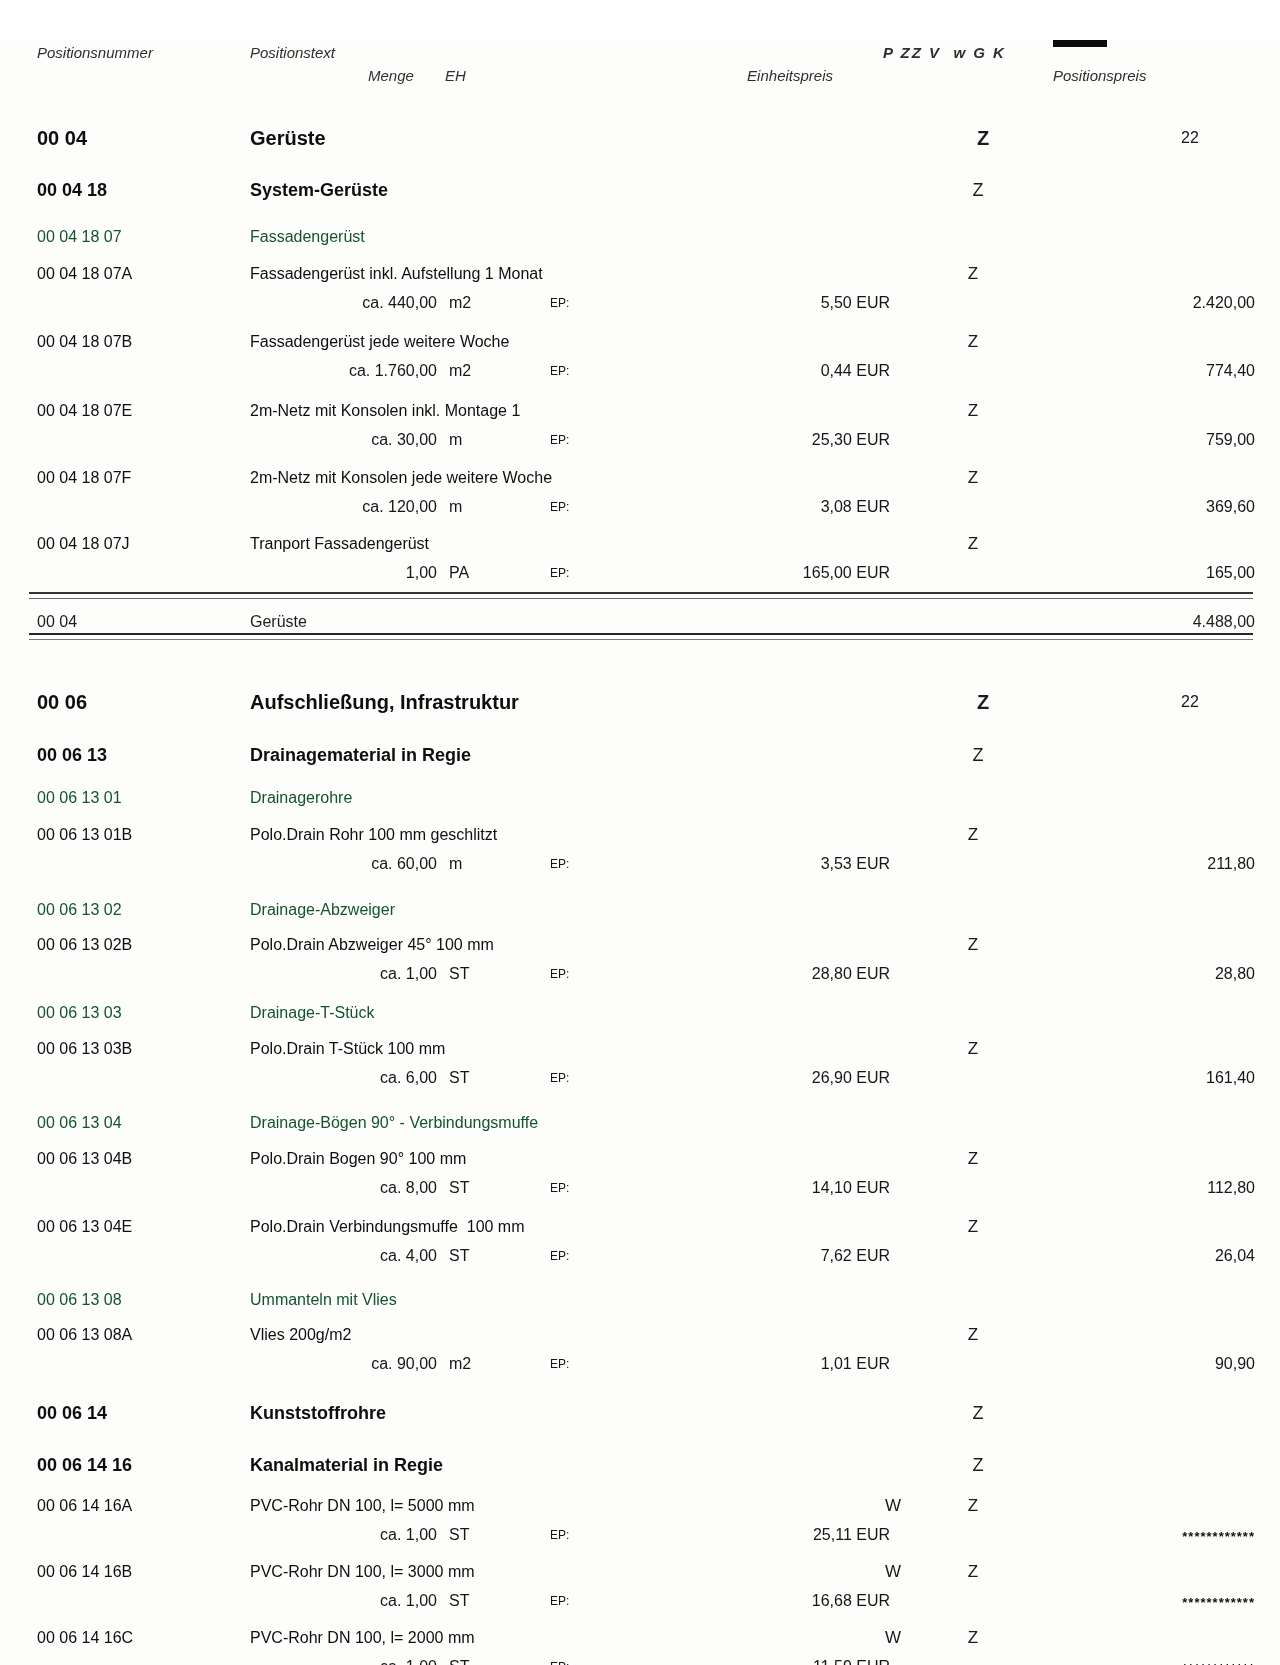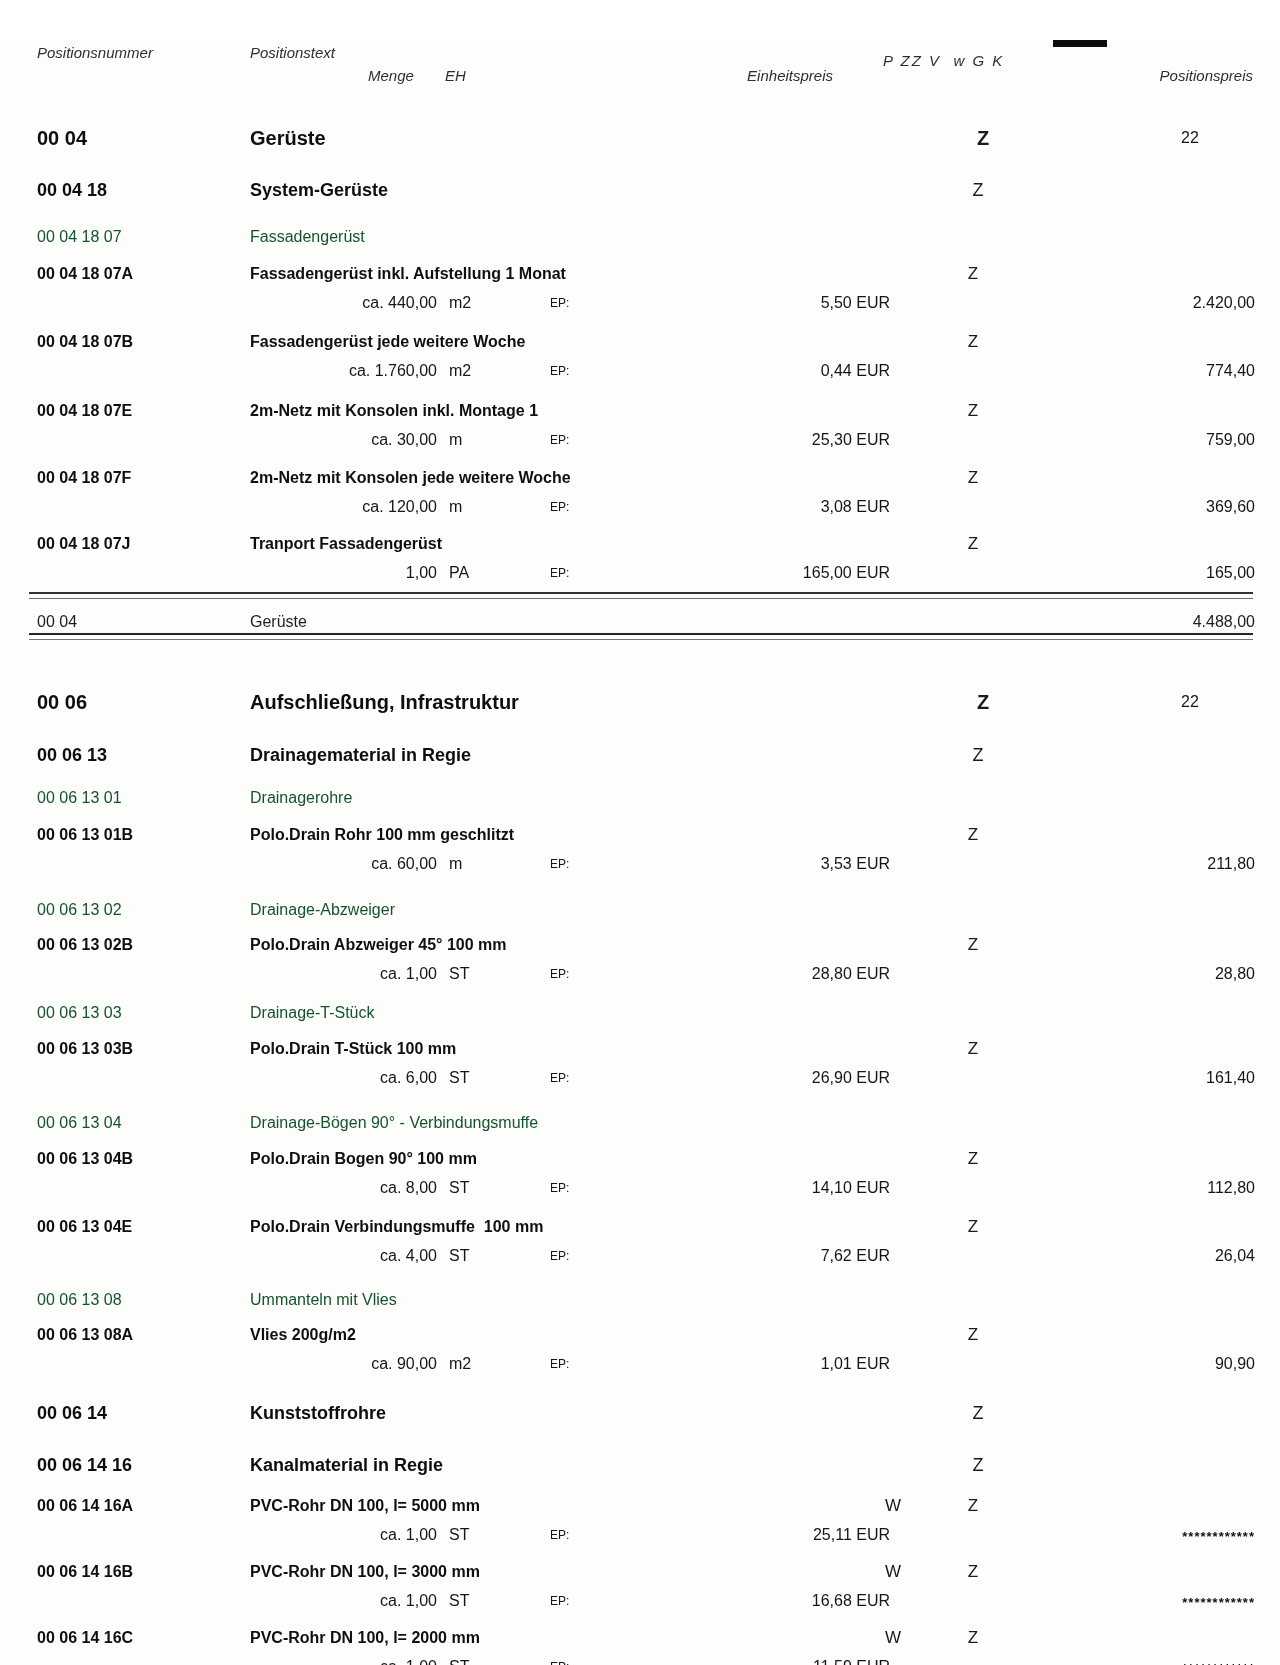--- a/index.html
+++ b/index.html
@@ -33,39 +33,39 @@
   .unit{position:absolute;left:449px;font-size:16px;}
   .ep{position:absolute;left:550px;font-size:12px;}
   .uprice{position:absolute;left:700px;width:190px;text-align:right;font-size:16px;}
   .total{position:absolute;left:1055px;width:200px;text-align:right;font-size:16px;}
   .stars{font-weight:bold;font-size:13px;letter-spacing:1px;padding-top:2px;color:#101010;}
   .section .num,.section .txt{font-weight:bold;font-size:20px;color:#0e0e0e;}
   .section .zflag{left:958px;font-size:20px;font-weight:bold;}
   .subsection .num,.subsection .txt{font-weight:bold;font-size:18px;color:#0e0e0e;}
   .subsection .zflag{left:953px;font-size:18px;}
   .group .num,.group .txt{font-weight:normal;color:#14532d;}
-  .item .num,.item .txt{font-weight:bold;color:#0f0f0f;}
+  .item .num,.item .txt{font-weight:normal;color:#0f0f0f;}
   .summary .num,.summary .txt,.summary .total{font-weight:normal;color:#1d1d1d;}
   .rule{position:absolute;left:29px;width:1224px;}
   .rule-top{top:552px;height:4px;border-top:2px solid #343434;border-bottom:1px solid #6a6a6a;}
   .rule-bottom{top:593px;height:4px;border-top:2px solid #262626;border-bottom:1px solid #777777;}
 </style>
 </head>
 <body>
 
 <div class="page">
   <div class="black-mark"></div>
 
   <div class="hdr" style="left:37px;top:4px;">Positionsnummer</div>
   <div class="hdr" style="left:250px;top:4px;">Positionstext</div>
-  <div class="hdr hdr-flags" style="left:883px;top:12px;">P ZZ V  w G K</div>
+  <div class="hdr hdr-flags" style="left:883px;top:4px;font-weight:bold;">P ZZ V  w G K</div>
   <div class="hdr" style="left:368px;top:27px;">Menge</div>
   <div class="hdr" style="left:445px;top:27px;">EH</div>
   <div class="hdr" style="left:633px;top:27px;width:200px;text-align:right;">Einheitspreis</div>
-  <div class="hdr" style="left:1053px;top:27px;width:200px;text-align:right;">Positionspreis</div>
+  <div class="hdr" style="left:1053px;top:27px;width:200px;">Positionspreis</div>
 
   <div class="rule rule-top"></div>
   <div class="rule rule-bottom"></div>
 
   <div id="rows">
       <div class="row section" style="top: 88px;">
         <div class="num">00 04</div>
         <div class="txt">Gerüste</div>
         <div class="zflag">Z</div>
         <div class="secprice">22</div>

